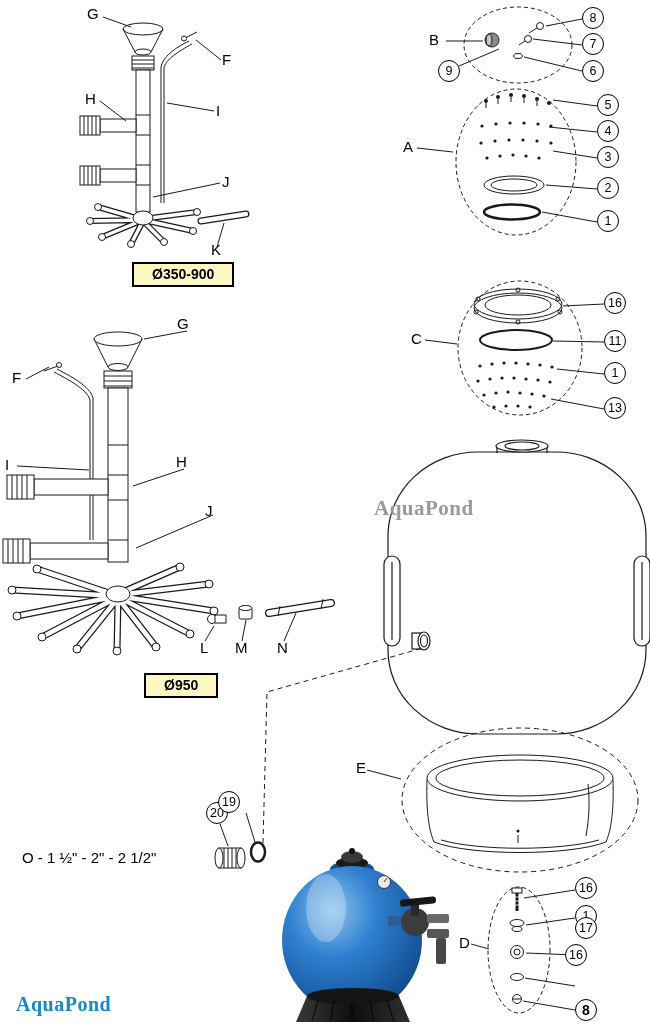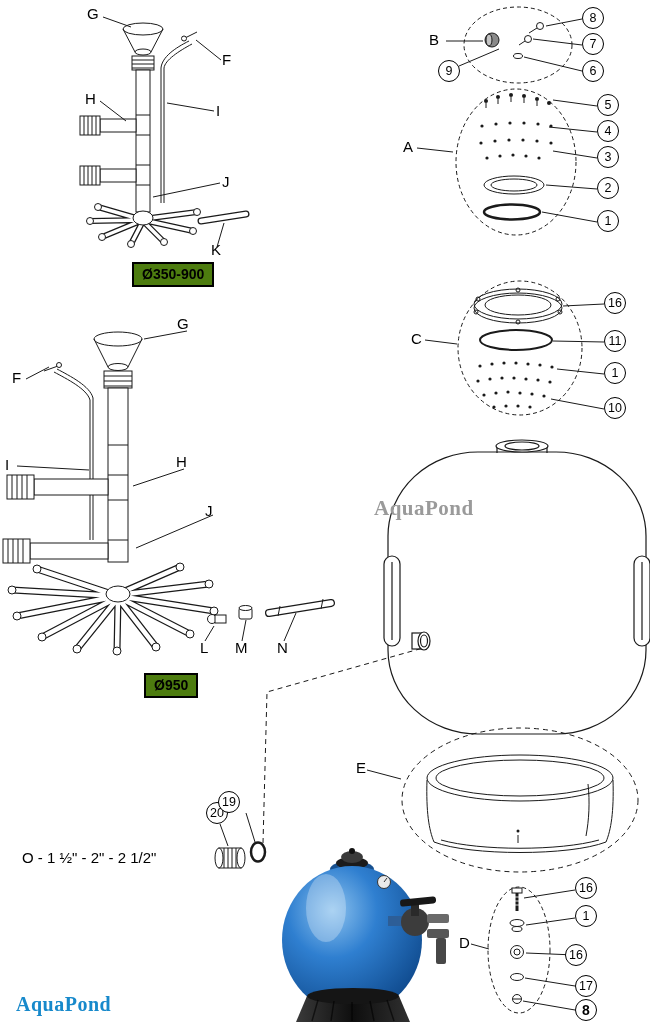--- a/index.html
+++ b/index.html
@@ -4,22 +4,22 @@
 <style>
   html,body{margin:0;padding:0;background:#fff;}
   .stage{position:relative;width:650px;height:1028px;background:#ffffff;overflow:hidden;
          font-family:"Liberation Sans",sans-serif;}
   .stage svg{position:absolute;left:0;top:0;}
   .letter{position:absolute;font-size:15px;color:#000;line-height:1;}
   .callout{position:absolute;width:22px;height:22px;box-sizing:border-box;border:1.4px solid #000;
            border-radius:50%;background:#fff;font-size:12.5px;color:#000;
            display:flex;align-items:center;justify-content:center;line-height:1;}
   .callout.bold{font-weight:bold;font-size:14px;}
-  .sizebox{position:absolute;border:2px solid #000;background:#4d7c0f;font-weight:bold;
-           font-size:14px;padding:2px 8px;line-height:1.2;color:#000;}
+  .sizebox{position:absolute;border:2px solid #000;background:#fef9c3;font-weight:bold;
+           font-size:14px;padding:2px 18px;line-height:1.2;color:#000;}
   .watermark{position:absolute;font-family:"Liberation Serif",serif;font-weight:bold;
              font-size:21px;color:#9a9a9a;letter-spacing:0.5px;}
   .logo{position:absolute;font-family:"Liberation Serif",serif;font-weight:bold;
         font-size:20px;color:#1789cb;letter-spacing:0.5px;}
   .ospec{position:absolute;font-size:15px;color:#000;line-height:1;}
 </style>
 </head>
 <body>
 
 <div class="stage">
@@ -401,22 +401,22 @@
   <div class="callout" style="left:582px;top:60px">6</div>
   <div class="callout" style="left:438px;top:60px">9</div>
   <div class="callout" style="left:597px;top:94px">5</div>
   <div class="callout" style="left:597px;top:120px">4</div>
   <div class="callout" style="left:597px;top:146px">3</div>
   <div class="callout" style="left:597px;top:177px">2</div>
   <div class="callout" style="left:597px;top:210px">1</div>
   <div class="callout" style="left:604px;top:292px">16</div>
   <div class="callout" style="left:604px;top:330px">11</div>
   <div class="callout" style="left:604px;top:362px">1</div>
-  <div class="callout" style="left:604px;top:397px">10</div>
+  <div class="callout" style="left:604px;top:397px">13</div>
   <div class="callout" style="left:206px;top:802px">20</div>
   <div class="callout" style="left:218px;top:791px">19</div>
   <div class="callout" style="left:575px;top:877px">16</div>
   <div class="callout" style="left:575px;top:905px">1</div>
   <div class="callout" style="left:565px;top:944px">16</div>
-  <div class="callout" style="left:575px;top:975px">17</div>
+  <div class="callout" style="left:575px;top:917px">17</div>
   <div class="callout bold" style="left:575px;top:999px">8</div>
 
 </div>
 
 </body></html>

